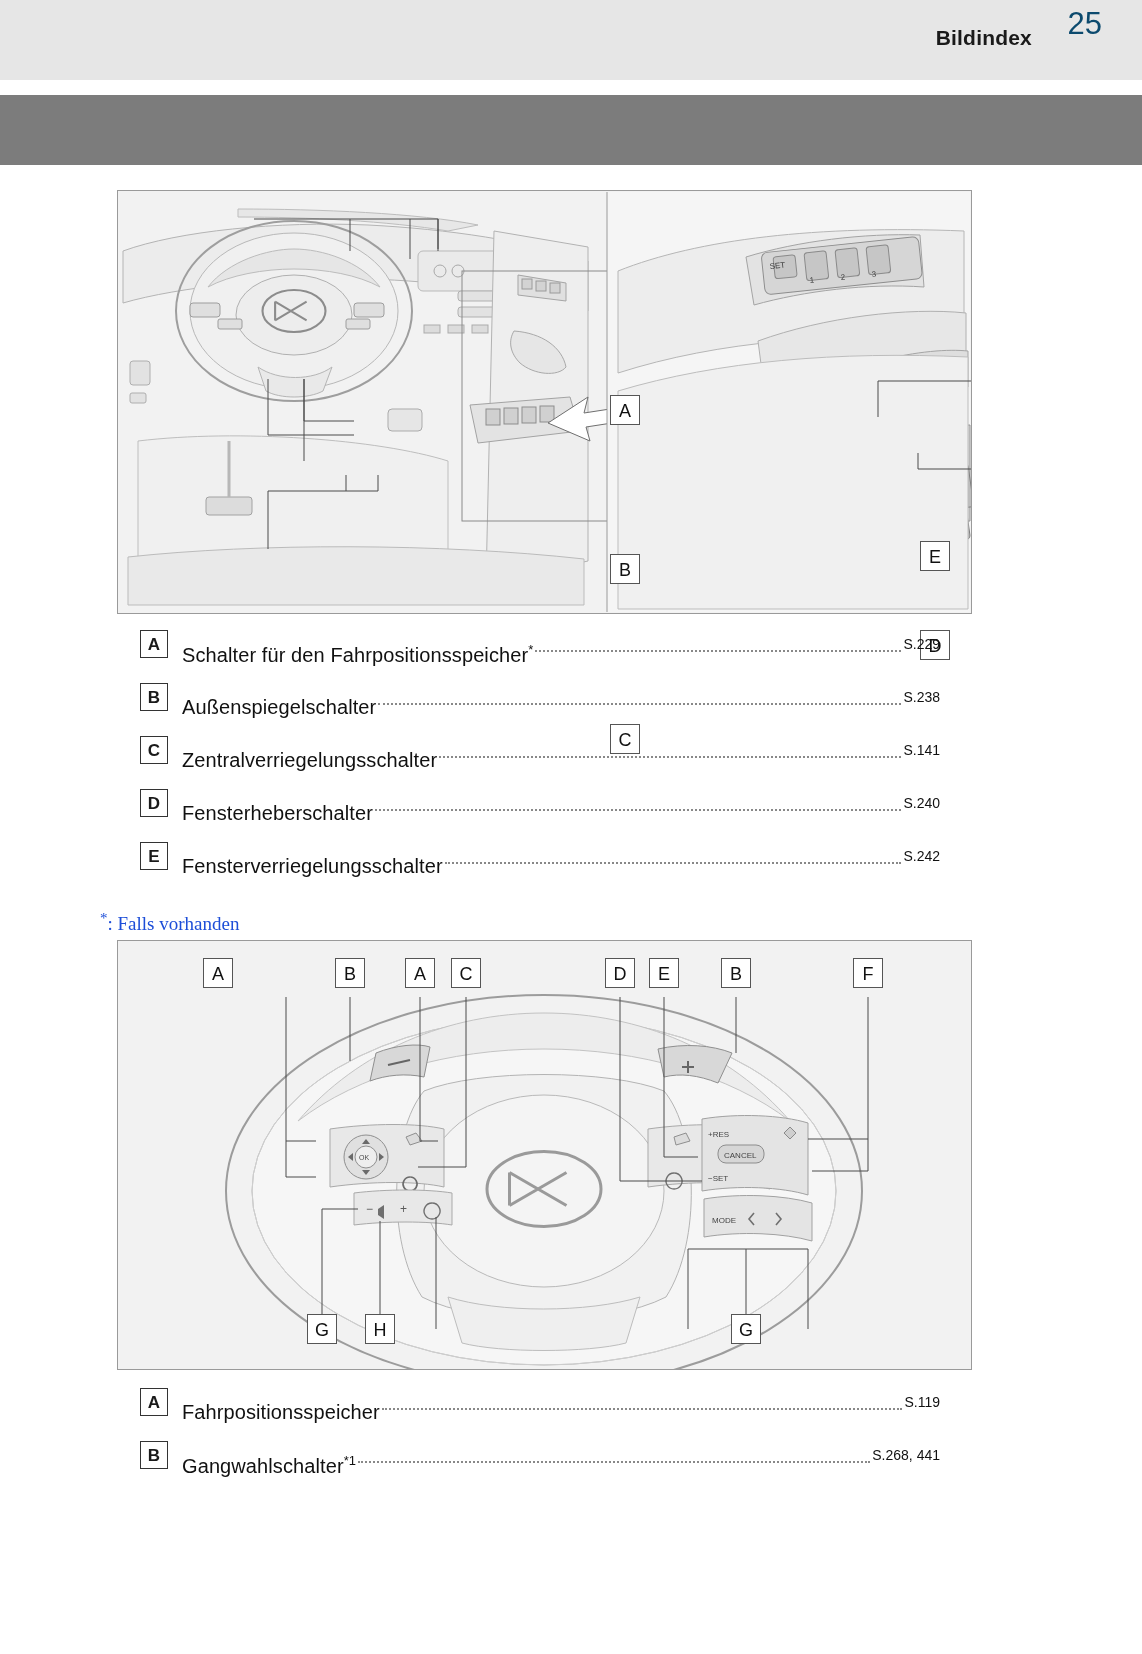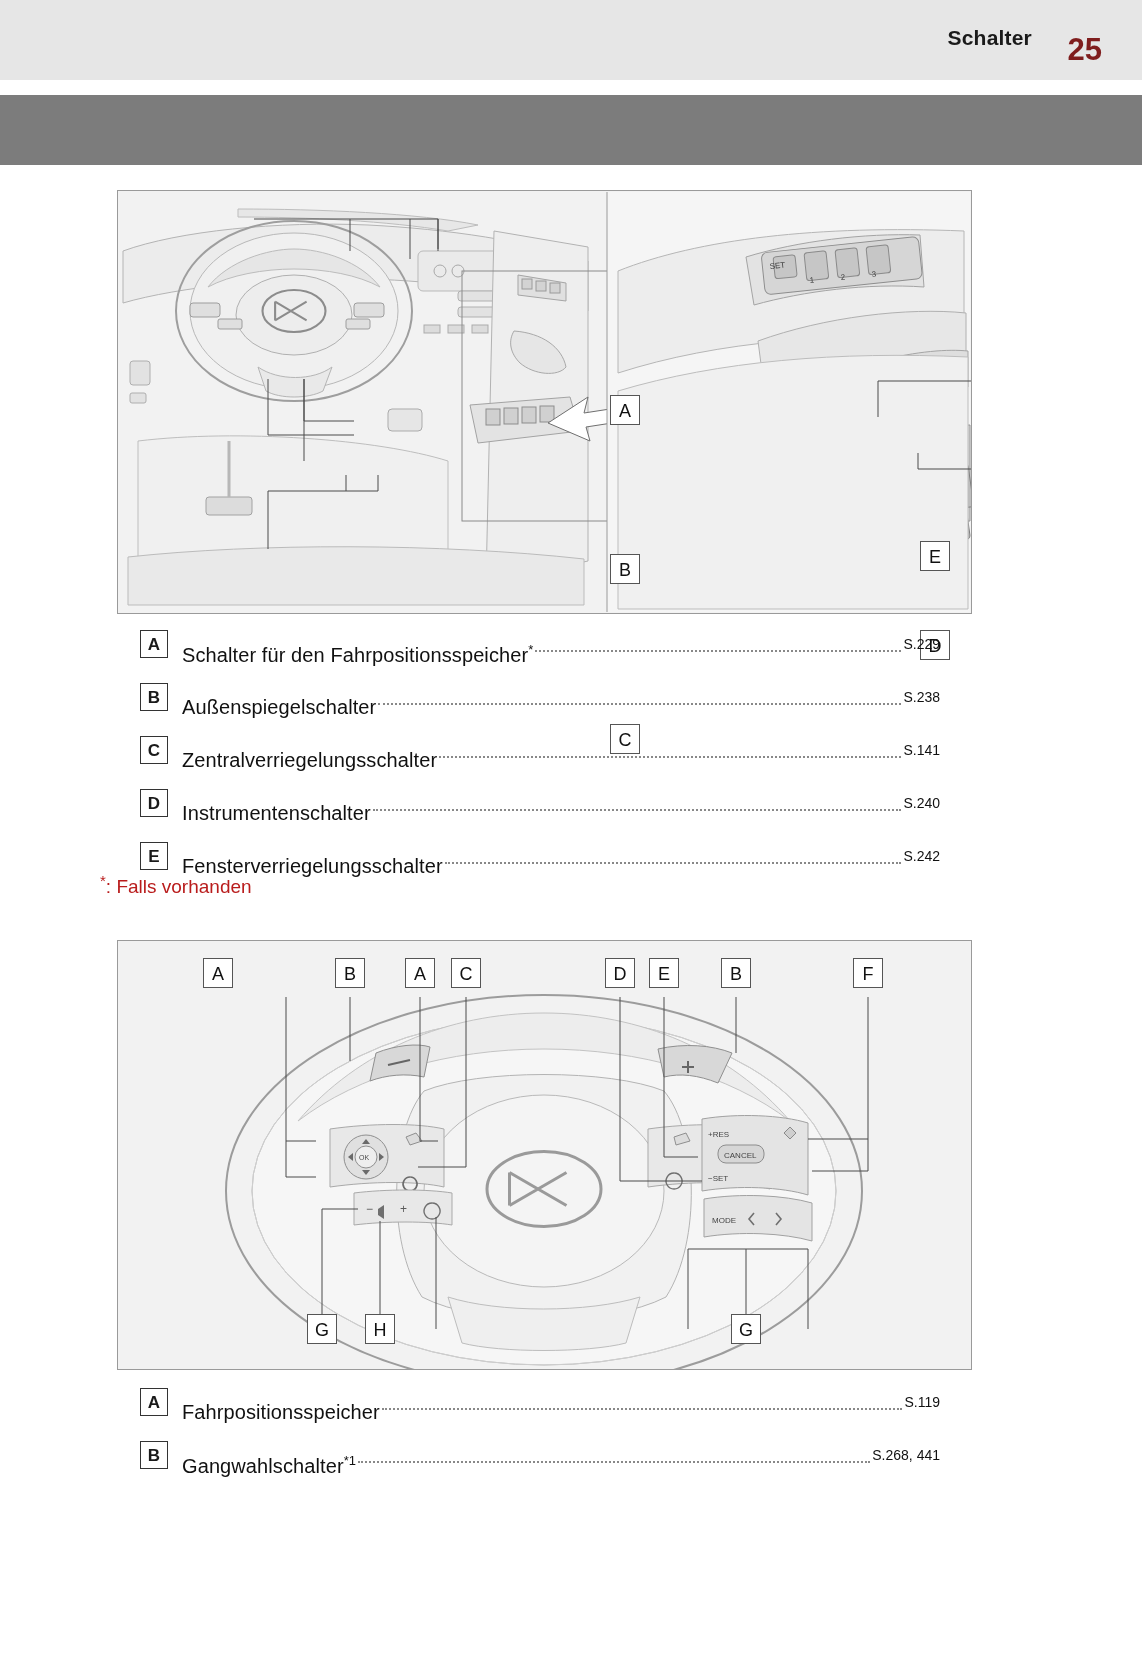--- a/index.html
+++ b/index.html
@@ -14,22 +14,22 @@
   
   .header{
     position:absolute;left:0;top:0;width:1142px;height:80px;
     background:#e6e6e6;
   }
   .header-title{
     position:absolute;right:110px;top:26px;
     font-size:21px;font-weight:600;letter-spacing:.2px;color:#1a1a1a;
   }
   .header-page{
-    position:absolute;right:40px;top:32px;
-    font-size:31px;font-weight:700;color:#7f1d1d;
+    position:absolute;right:40px;top:6px;
+    font-size:31px;font-weight:400;color:#0c4a6e;
   }
   .header-bar{
     position:absolute;left:0;top:95px;width:1142px;height:70px;
     background:#7c7c7c;
   }
   
   .fig1{
     position:absolute;left:117px;top:190px;width:855px;height:424px;
     background:#f2f2f2;border:1px solid #9a9a9a;box-sizing:border-box;
   }
@@ -60,31 +60,31 @@
   .idx .sup{font-size:13px;vertical-align:super;}
   .idx .dots{
     flex:1 1 auto;margin:0 2px;
     border-bottom:2px dotted #888;
     height:13px;
   }
   .idx .page{
     font-size:14px;white-space:nowrap;color:#111;flex:0 0 auto;
   }
   .footnote{
-    position:absolute;left:100px;top:872px;font-size:19px;color:#b91c1c;
+    position:absolute;left:100px;top:910px;font-size:19px;color:#1d4ed8;font-family:Liberation Serif, serif;
   }
   .footnote .star{font-size:15px;vertical-align:super;}
   
   svg{display:block;}
 </style>
 </head>
 <body>
 
 <div class="header"></div>
-<div class="header-title">Schalter</div>
+<div class="header-title">Bildindex</div>
 <div class="header-page">25</div>
 <div class="header-bar"></div>
 
 <div class="fig1">
 
   <svg width="853" height="422" viewBox="0 0 853 422">
     <defs>
       <linearGradient id="g1" x1="0" y1="0" x2="0" y2="1">
         <stop offset="0%" stop-color="#fbfbfb"></stop>
           <stop offset="100%" stop-color="#e4e4e4"></stop>
@@ -236,21 +236,21 @@
 
 <div class="idx" style="top:728px;">
   <div class="tag">C</div>
   <div class="label">Zentralverriegelungsschalter</div>
   <div class="dots"></div>
   <div class="page">S.141</div>
 </div>
 
 <div class="idx" style="top:781px;">
   <div class="tag">D</div>
-  <div class="label">Instrumentenschalter</div>
+  <div class="label">Fensterheberschalter</div>
   <div class="dots"></div>
   <div class="page">S.240</div>
 </div>
 
 <div class="idx" style="top:834px;">
   <div class="tag">E</div>
   <div class="label">Fensterverriegelungsschalter</div>
   <div class="dots"></div>
   <div class="page">S.242</div>
 </div>

